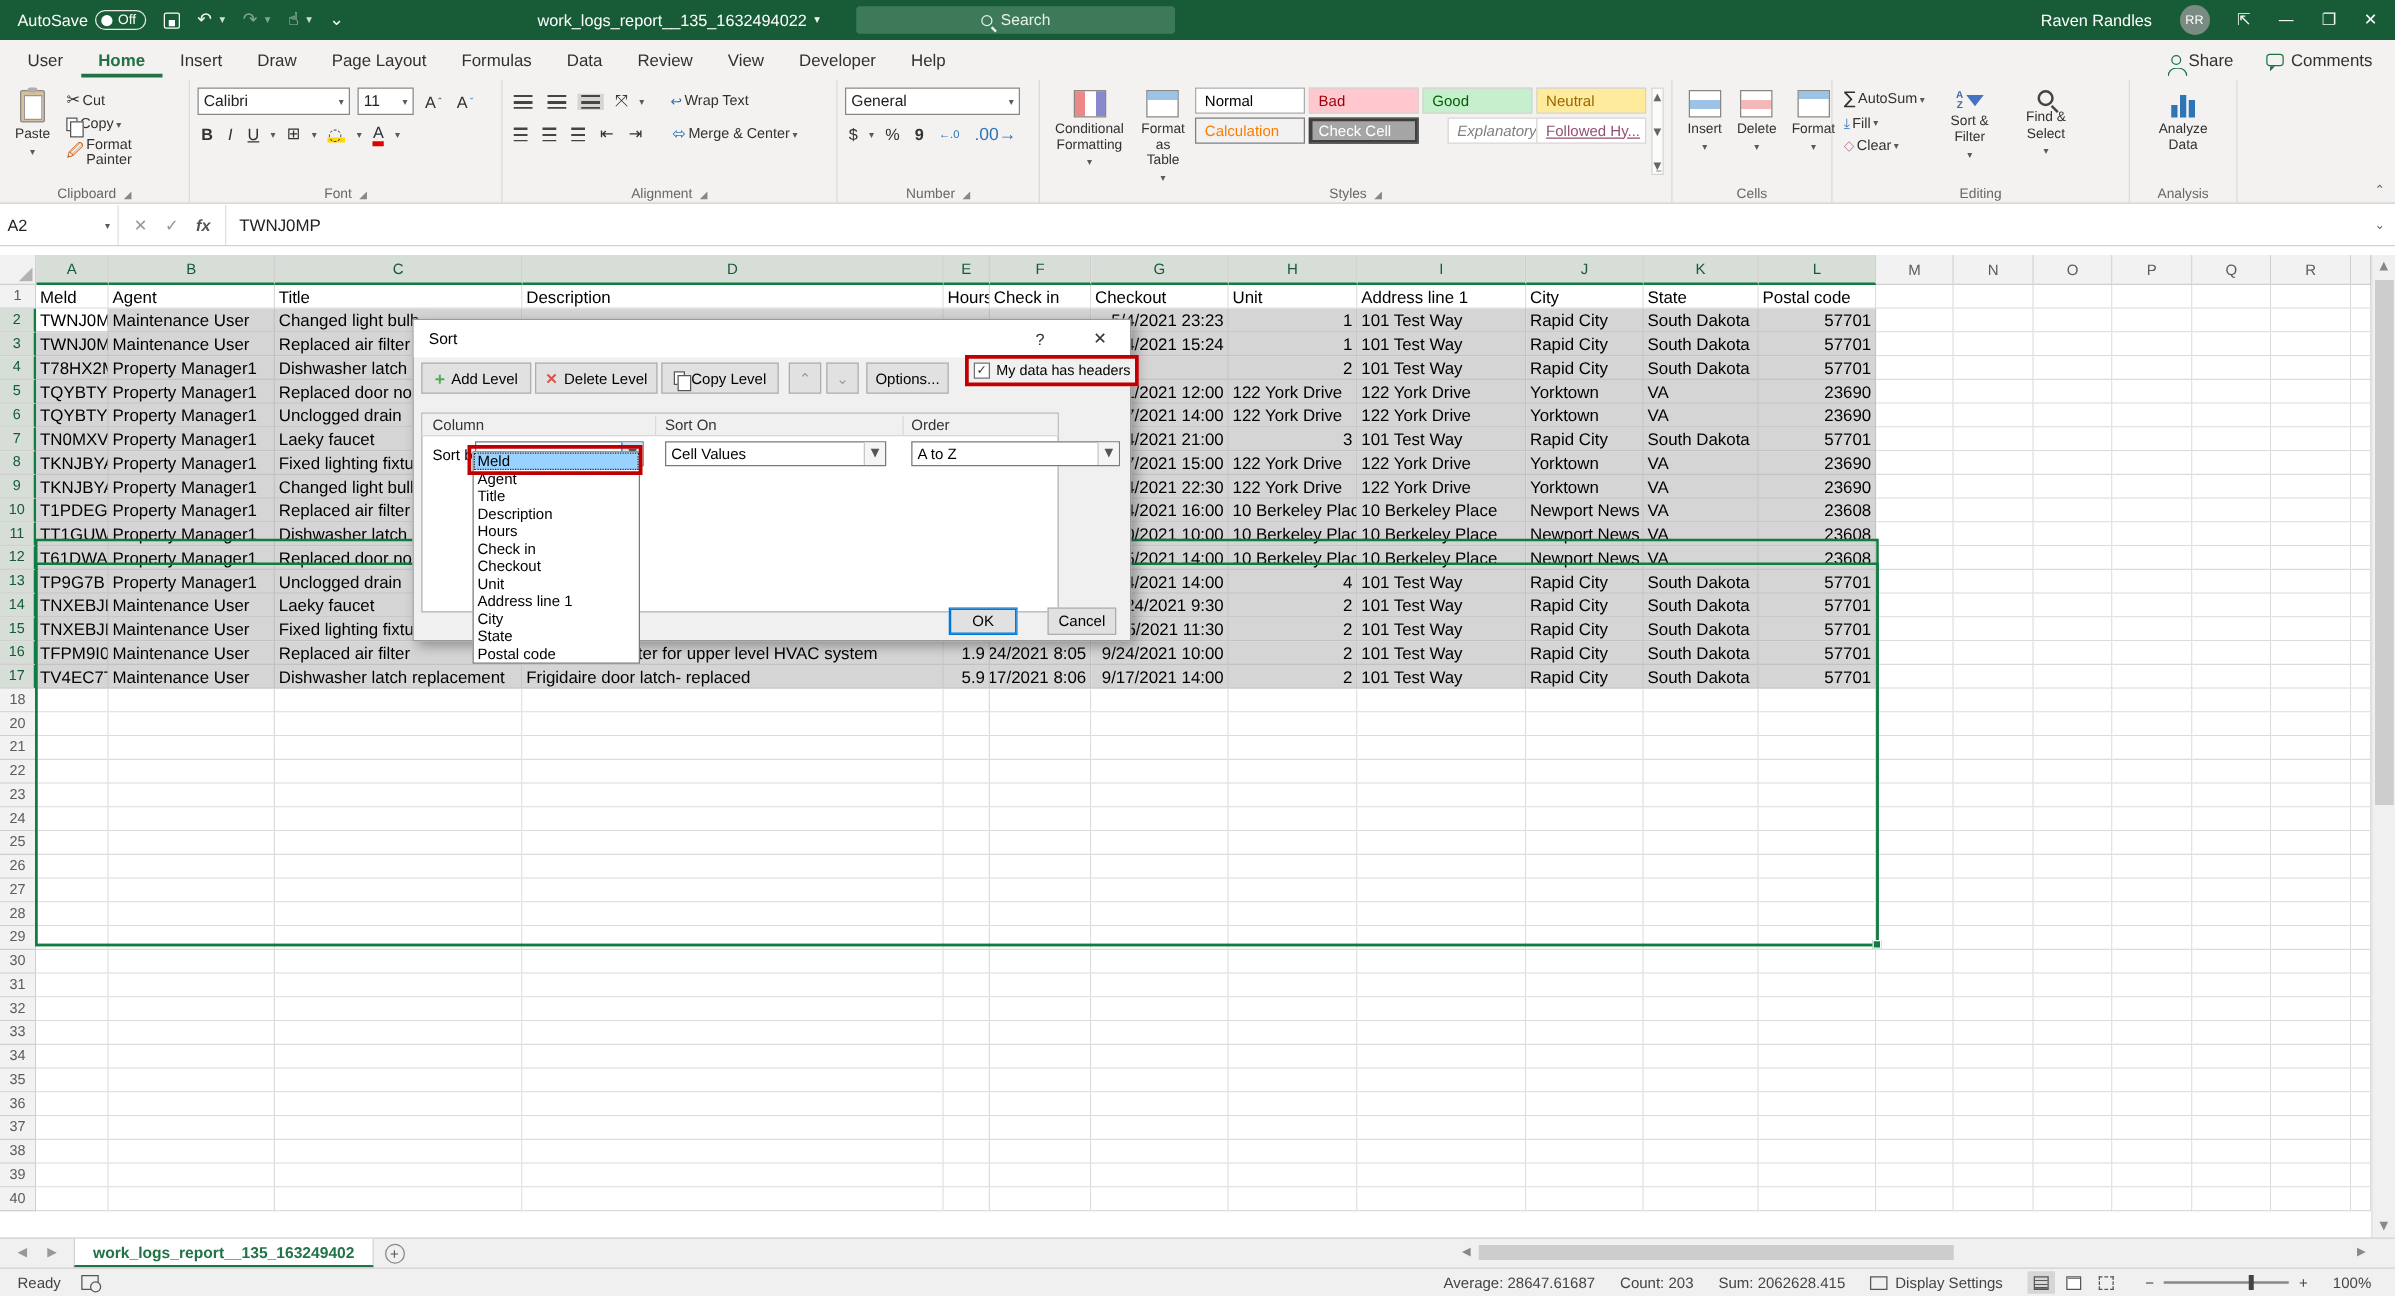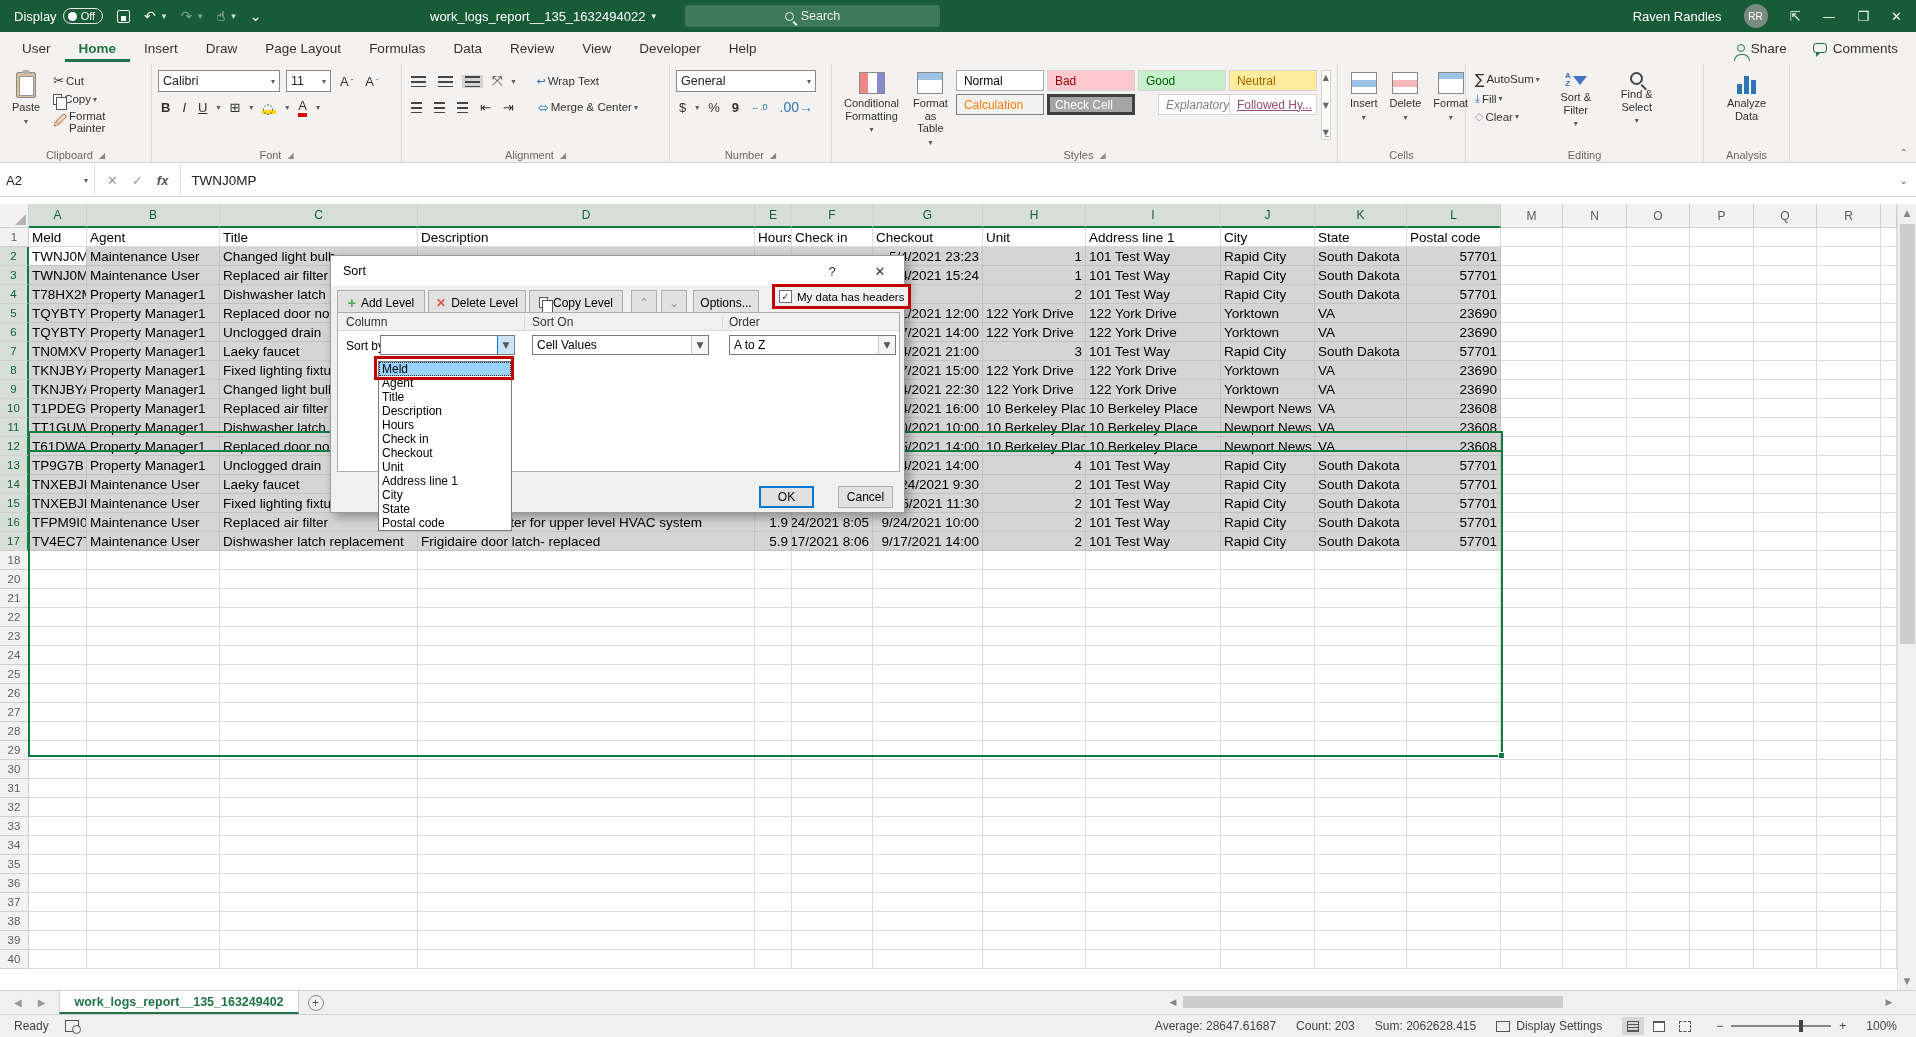--- a/index.html
+++ b/index.html
@@ -105,21 +105,21 @@
   #dlg-title { height:30px; background:#fff; display:flex; align-items:center; padding-left:12px; font-size:12.5px; }
   .dlg-sys { position:absolute; top:0; height:30px; width:32px; display:flex; align-items:center; justify-content:center; color:#333; font-size:13px; }
   #dlg-help { right:56px; }
   #dlg-close { right:8px; font-family:"DejaVu Sans",sans-serif; }
   .dlg-btn { position:absolute; height:25px; background:#e1e1e1; border:1px solid #adadad; display:flex; align-items:center; justify-content:center; gap:5px; font-size:12px; padding:0 6px; }
   .dlg-btn.dis { color:#9a9a9a; }
   .plus-g { color:#4caf50; font-weight:bold; font-size:14px; }
   .x-r { color:#d9534f; font-weight:bold; font-size:12px; }
   .copy-ic { width:9px; height:11px; border:1px solid #555; background:#fff; position:relative; }
   .copy-ic::after { content:""; position:absolute; left:2px; top:2px; width:9px; height:11px; border:1px solid #555; background:#fff; }
-  #dlg-grid { position:absolute; left:6px; top:56px; width:563px; height:160px; background:#fff; border:1px solid #adadad; }
+  #dlg-grid { position:absolute; left:6px; top:74px; width:510px; height:160px; background:#fff; border:1px solid #adadad; }
   #dlg-grid-hdr { height:18px; background:#f0f0f0; border-bottom:1px solid #d9d9d9; position:relative; font-size:12px; color:#333; }
   #dlg-grid-hdr span { position:absolute; top:2px; }
   .vsep { position:absolute; top:0; bottom:0; width:1px; background:#d9d9d9; }
   #sortby-label { position:absolute; left:8px; top:26px; }
   .dcombo { position:absolute; top:22px; height:20px; background:#fff; border:1px solid #7a7a7a; display:flex; align-items:center; justify-content:space-between; padding-left:4px; font-size:12px; }
   .dcombo .ab { width:17px; height:100%; display:flex; align-items:center; justify-content:center; color:#555; font-size:9px; font-family:"DejaVu Sans",sans-serif; border-left:1px solid #c8c8c8; background:#f5f5f5; }
   .dcombo .ab.open { background:#cce4f7; border-left:1px solid #0078d7; }
   #chk-wrap { position:absolute; left:441px; top:28px; width:139px; height:25px; border:3px solid #c00000; display:flex; align-items:center; gap:5px; padding-left:4px; background:#f0f0f0; }
   #chk-box { width:13px; height:13px; background:#fff; border:1px solid #707070; display:flex; align-items:center; justify-content:center; font-size:10px; color:#333; font-family:"DejaVu Sans",sans-serif; }
   #dlg-ok { left:428px; top:230px; width:55px; height:22px; border:1px solid #0078d7; box-shadow:0 0 0 1px #0078d7 inset; }
@@ -157,21 +157,21 @@
   .disp-ic { width:14px; height:11px; border:1px solid #555; position:relative; }
 </style>
 </head>
 <body>
 
 <div id="app">
 
   <div id="titlebar">
     <div class="qat">
       <div class="autosave">
-        <span>Display</span>
+        <span>AutoSave</span>
         <span class="pill">
             <span class="dot"></span>
             <span>Off</span>
           </span>
       </div>
       <span class="save-ic"></span>
       <span class="qicon">↶</span>
         <span class="chev qicon">▾</span>
       <span class="qicon dim">↷</span>
         <span class="chev qicon dim">▾</span>

